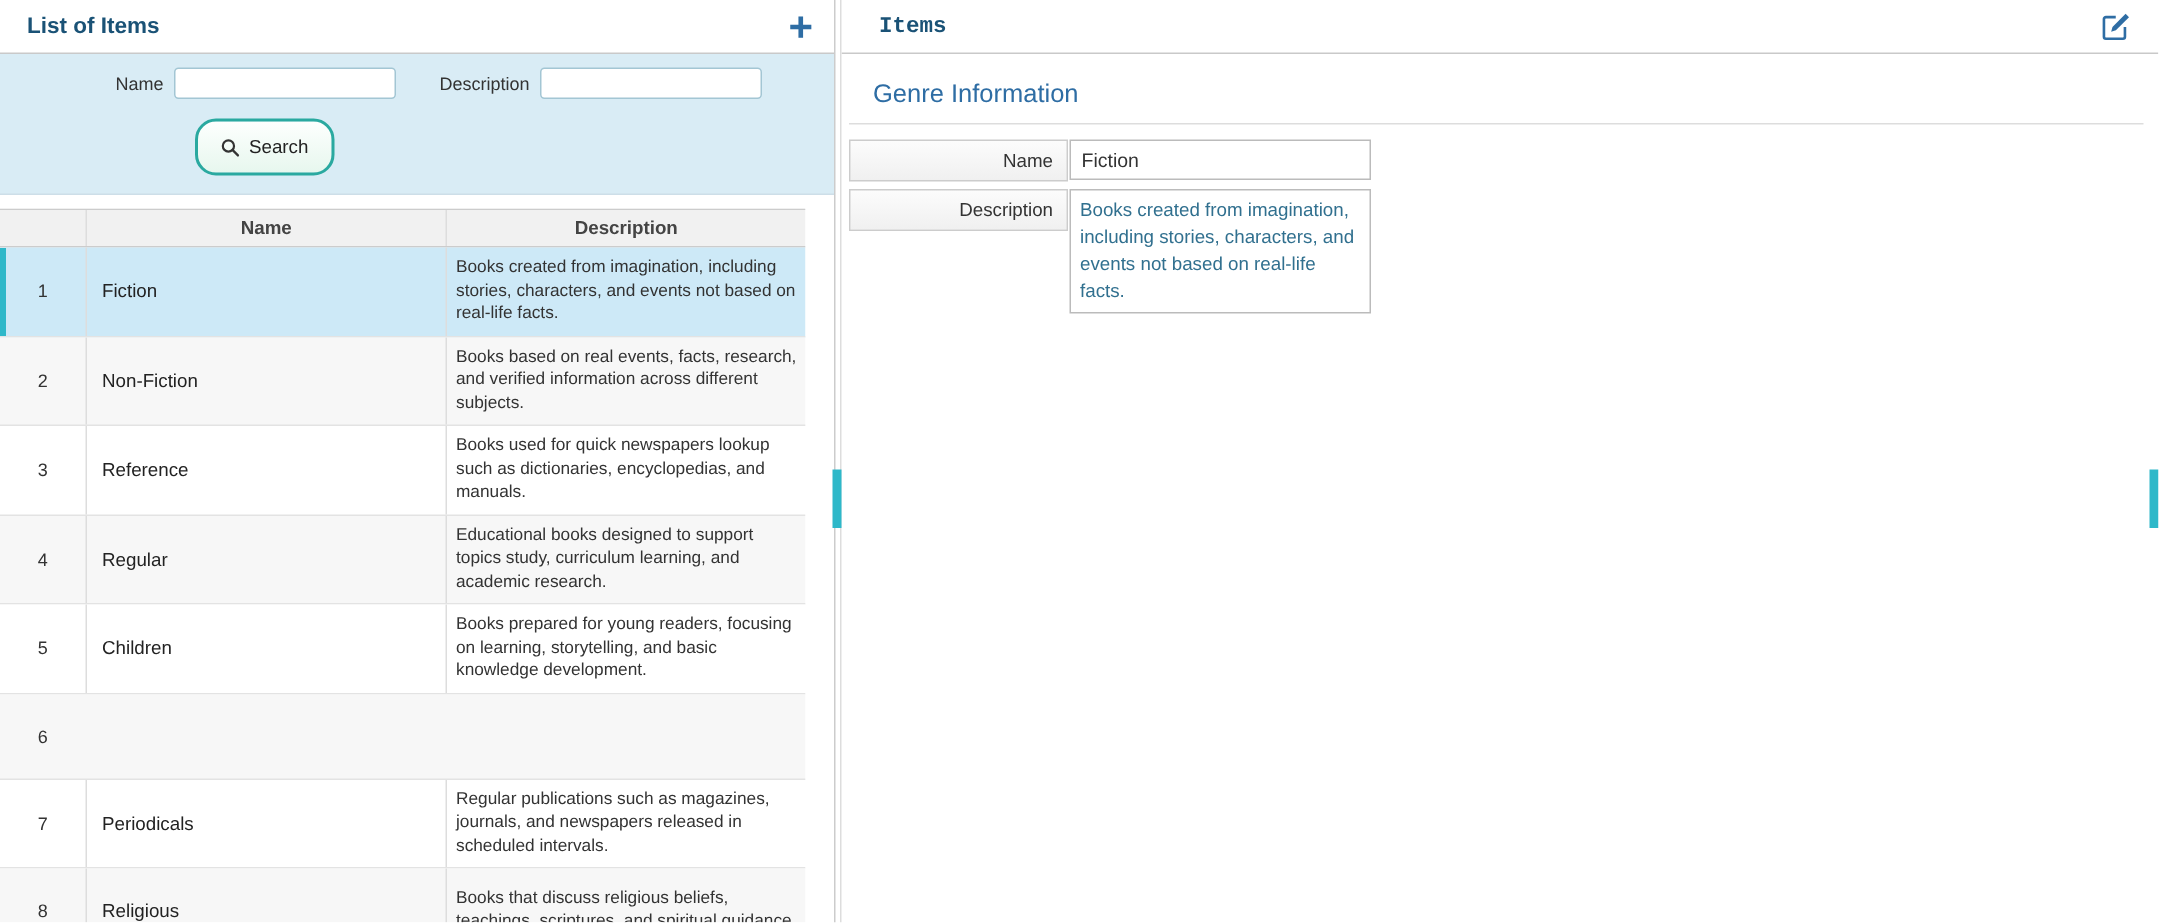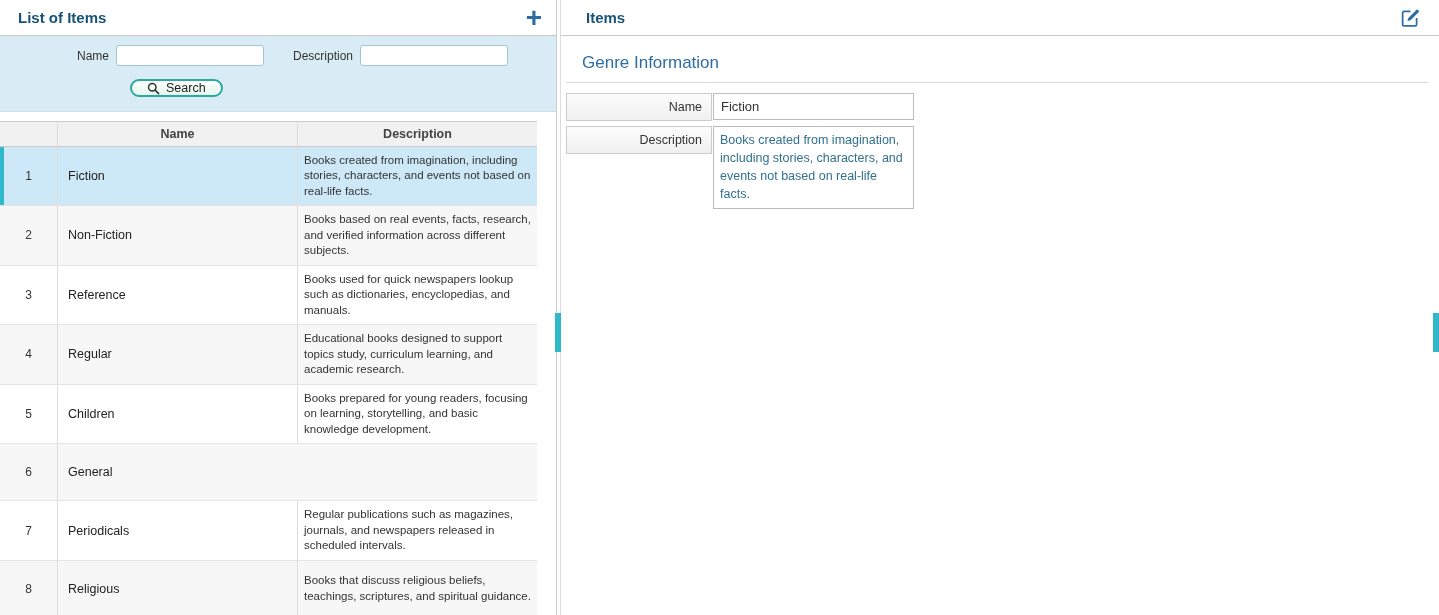--- a/index.html
+++ b/index.html
@@ -22,21 +22,21 @@
   
   .panel{display:flex;flex-direction:column;overflow:hidden;background:#fff;height:100%;}
   .panel.left{width:557px;flex:none;border-right:1px solid #ccc;}
   .panel.right{flex:1;border-left:1px solid #ddd;}
 
   .panel-header{
     height:36px;flex:none;border-bottom:1px solid #c9c9c9;
     display:flex;align-items:center;justify-content:space-between;
     padding:0 14px 0 18px;
   }
-  .panel.right .panel-header{padding:0 18px 0 25px;}
+  .panel.right .panel-header{padding:0 18px 0 25px;font-family:Liberation Mono, monospace;}
   .panel-title{font-size:15px;font-weight:bold;color:var(--panel-title);margin:0;}
 
   .icon-btn{background:none;border:none;cursor:pointer;padding:0;display:flex;align-items:center;}
   .plus-glyph{font-size:28px;font-weight:bold;color:var(--accent-blue);line-height:22px;}
   .edit-svg{color:var(--accent-blue);}
 
   
   .search-area{
     background:var(--search-bg);padding:9px 20px 12px;border-bottom:1px solid #cddee8;flex:none;
   }
@@ -44,21 +44,21 @@
   .flabel{font-size:12px;color:#333;width:96px;text-align:right;padding-right:7px;flex:none;}
   .sinput{
     width:148px;height:21px;border:1px solid #a3c6d4;border-radius:3px;
     background:#fff;padding:1px 5px;font-size:12px;color:#333;outline:none;
   }
   .search-row2{margin-top:13px;padding-left:110px;}
   .search-btn{
     display:inline-flex;align-items:center;gap:6px;
     border:2px solid var(--button-border);border-radius:14px;
     background:linear-gradient(#fdfffe,#e7f7ee);
-    padding:0 15px;font-size:12.5px;color:#222;cursor:pointer;
+    padding:10px 15px;font-size:12.5px;color:#222;cursor:pointer;
     font-family:"Liberation Sans",sans-serif;
   }
 
   
   .table{margin-top:9px;width:537px;flex:1;overflow:hidden;}
   .thead{
     display:flex;background:#f1f1f1;border-top:1px solid #ccc;border-bottom:1px solid #ccc;
     height:26px;font-weight:bold;color:#444;font-size:12.5px;
   }
   .thead .cell{display:flex;align-items:center;justify-content:center;}
@@ -162,21 +162,20 @@
     <div class="cell name">Regular</div>
     <div class="cell desc">Educational books designed to support topics study, curriculum learning, and academic research.</div>
   </div>
           <div class="trow">
     <div class="cell num">5</div>
     <div class="cell name">Children</div>
     <div class="cell desc">Books prepared for young readers, focusing on learning, storytelling, and basic knowledge development.</div>
   </div>
           <div class="trow">
     <div class="cell num">6</div>
-    <div class="cell name">General</div>
   </div>
           <div class="trow">
     <div class="cell num">7</div>
     <div class="cell name">Periodicals</div>
     <div class="cell desc">Regular publications such as magazines, journals, and newspapers released in scheduled intervals.</div>
   </div>
           <div class="trow">
     <div class="cell num">8</div>
     <div class="cell name">Religious</div>
     <div class="cell desc">Books that discuss religious beliefs, teachings, scriptures, and spiritual guidance.</div>

